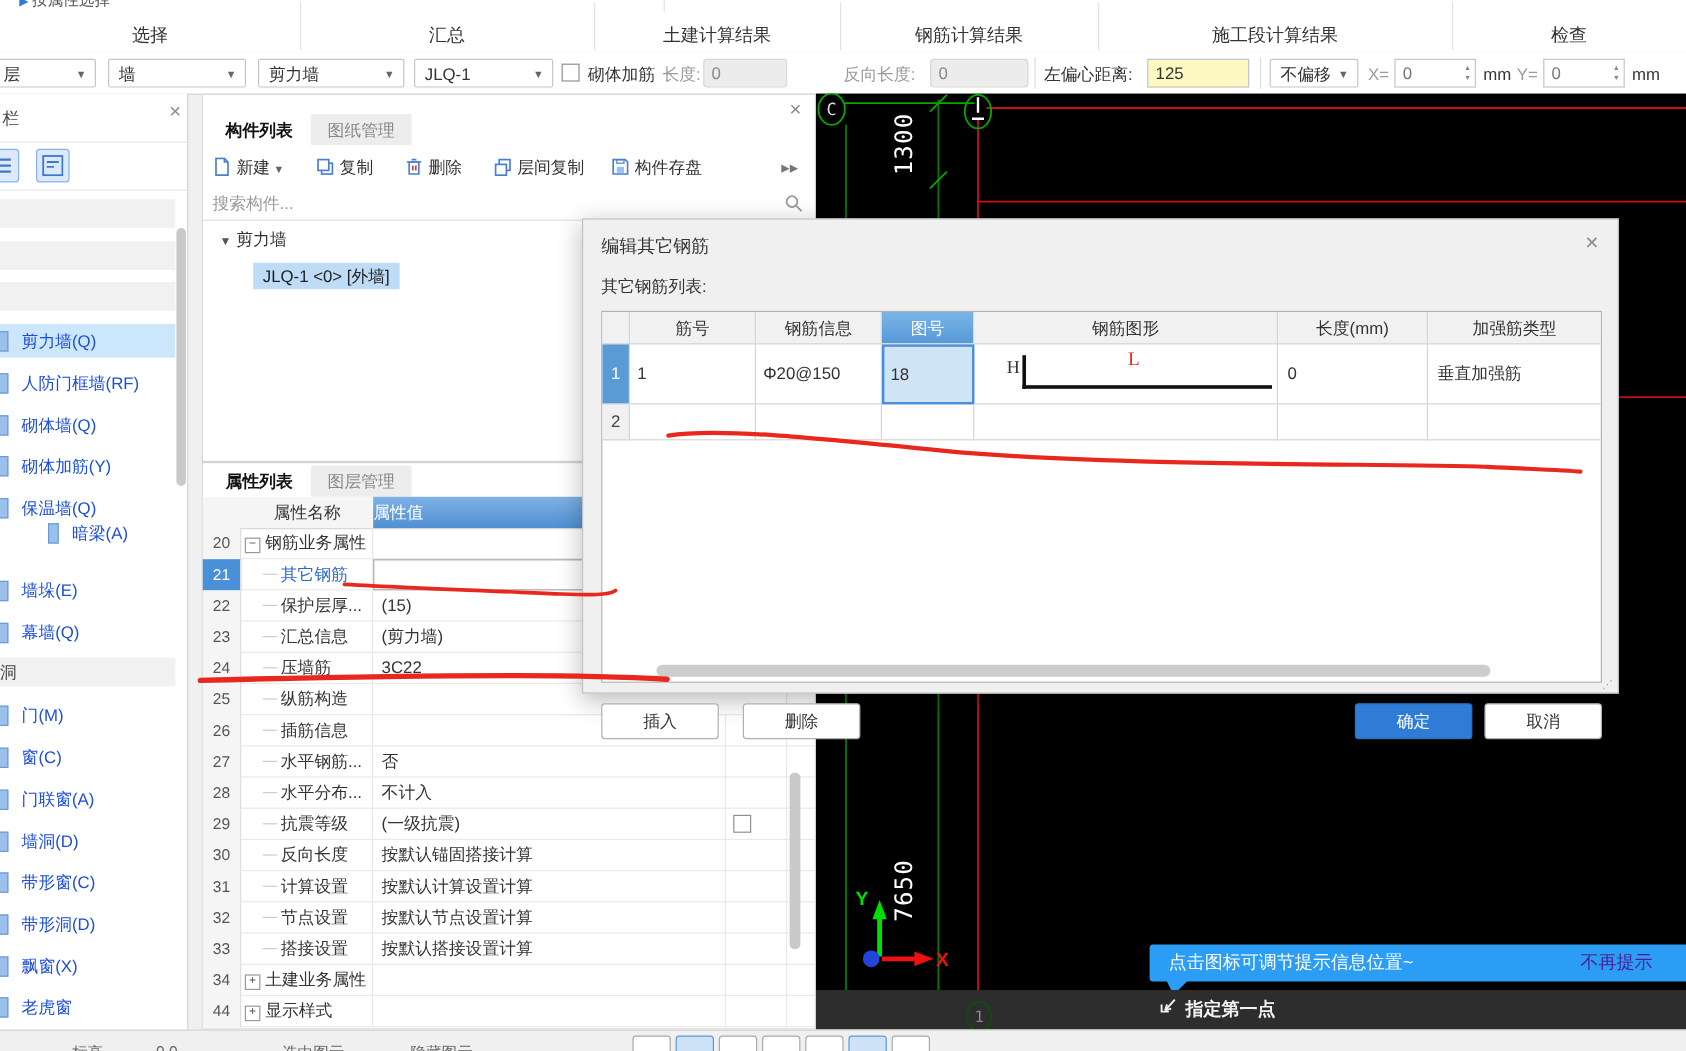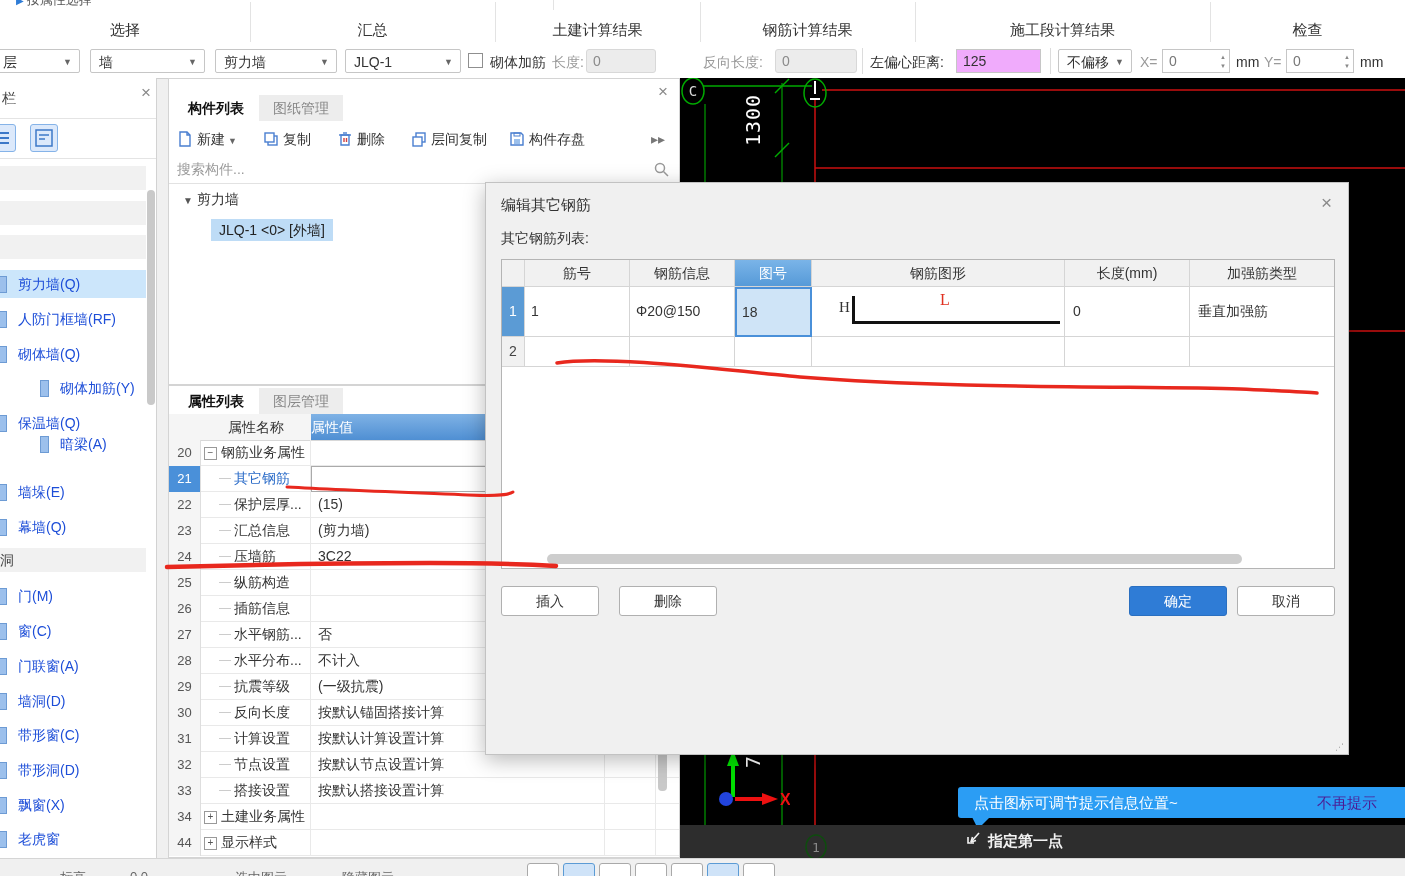--- a/index.html
+++ b/index.html
@@ -13,21 +13,21 @@
   .ribbon-clip .tri{color:#2f7cd6;font-size:10px;margin-right:3px;}
   .rgroup{top:18px;height:24px;line-height:24px;text-align:center;font-size:15px;color:#333;}
   .rsep{top:2px;width:1px;height:40px;background:#e3e3e3;}
   
   #toolbar2{left:0;top:44px;width:1405px;height:34px;background:#fff;border-bottom:1px solid #cfcfcf;}
   .dd{position:absolute;top:5px;height:24px;border:1px solid #c6c6c6;background:#fff;border-radius:2px;
       line-height:24px;padding-left:8px;box-sizing:border-box;color:#333;}
   .dd .car{position:absolute;right:7px;top:0;color:#666;font-size:9px;}
   .tlabel{position:absolute;top:10px;line-height:16px;color:#333;white-space:nowrap;}
   .tlabel.dis{color:#9a9a9a;}
-  .tinput{position:absolute;top:5px;height:24px;box-sizing:border-box;border:1px solid #c6c6c6;background:#f0abfc;
+  .tinput{position:absolute;top:5px;height:24px;box-sizing:border-box;border:1px solid #c6c6c6;background:#fef9c3;
       line-height:22px;padding-left:6px;}
   .tinput.dis{background:#ececec;border-color:#d8d8d8;color:#8a8a8a;border-radius:3px;}
   .spin{position:absolute;top:5px;height:24px;box-sizing:border-box;border:1px solid #c6c6c6;background:#fff;line-height:22px;padding-left:6px;color:#777;}
   .spin .ar{position:absolute;right:3px;font-size:6px;color:#888;line-height:6px;}
   .tsep{position:absolute;top:4px;width:1px;height:26px;background:#dcdcdc;}
   .cbox{position:absolute;width:15px;height:15px;border:1px solid #8f8f8f;background:#fff;box-sizing:border-box;}
   
   #sidebar{left:0;top:78px;width:156px;height:780px;background:#fff;border-right:1px solid #d2d2d2;}
   #sidebar .hdr{position:absolute;left:0;top:0;width:100%;height:40px;border-bottom:1px solid #e4e4e4;}
   #sidebar .hdr .t{position:absolute;left:2px;top:12px;font-size:14px;color:#444;}
@@ -88,21 +88,21 @@
            border-left:6px solid transparent;border-right:12px solid transparent;border-top:12px solid #2b9df4;}
   
   #statusbar{left:680px;top:825px;width:725px;height:33px;background:#2d2d2d;overflow:hidden;}
   #statusbar .prompt{position:absolute;left:308px;top:7px;color:#f2f2f2;font-size:15px;font-weight:bold;}
   
   #bottomstrip{left:0;top:858px;width:1405px;height:18px;background:#f0f0f0;border-top:1px solid #d5d5d5;overflow:hidden;}
   .bfrag{position:absolute;top:10px;color:#666;font-size:13px;}
   .bbtn{position:absolute;top:4px;width:32px;height:22px;background:#fff;border:1px solid #a9a9a9;border-radius:3px;box-sizing:border-box;}
   .bbtn.active{background:#cfe3f8;border-color:#5b9bd5;}
   
-  #dialog{left:485px;top:182px;width:864px;height:573px;background:#f0f0f0;border:1px solid #c2c2c2;
+  #dialog{left:485px;top:182px;width:864px;height:396px;background:#f0f0f0;border:1px solid #c2c2c2;
           box-shadow:0 5px 20px rgba(0,0,0,.28);box-sizing:border-box;z-index:30;padding-left:28px;}
   #dialog .title{position:absolute;left:15px;top:13px;font-size:15px;color:#333;}
   #dlg-table{position:absolute;left:15px;top:76px;width:834px;height:310px;background:#fff;border:1px solid #b4b4b4;box-sizing:border-box;}
   .dcell{position:absolute;box-sizing:border-box;border-right:1px solid #d5d5d5;border-bottom:1px solid #d5d5d5;
          overflow:hidden;white-space:nowrap;}
   .dhead{background:#f1f1f1;height:27px;line-height:26px;text-align:center;color:#333;}
   .dhead.bluehead{background:linear-gradient(#7ab4e8,#569ad8);color:#fff;}
   .drownum{background:#f1f1f1;text-align:center;color:#444;}
   .drownum.blue{background:#5b9bd5;color:#fff;}
   .dbtn{position:absolute;width:98px;height:30px;line-height:28px;text-align:center;background:#fff;
@@ -200,21 +200,21 @@
           <span class="lbl">剪力墙(Q)</span>
         </div>
         <div class="side-row" style="top: 227px;">
           <span class="ic"></span>
           <span class="lbl">人防门框墙(RF)</span>
         </div>
         <div class="side-row" style="top: 262px;">
           <span class="ic"></span>
           <span class="lbl">砌体墙(Q)</span>
         </div>
-        <div class="side-row" style="top: 296px; margin-left: 42px;">
+        <div class="side-row" style="top: 296px;">
           <span class="ic"></span>
           <span class="lbl">砌体加筋(Y)</span>
         </div>
         <div class="side-row" style="top: 331px;">
           <span class="ic"></span>
           <span class="lbl">保温墙(Q)</span>
         </div>
         <div class="side-row" style="top: 352px; margin-left: 42px;">
           <span class="ic"></span>
           <span class="lbl">暗梁(A)</span>

